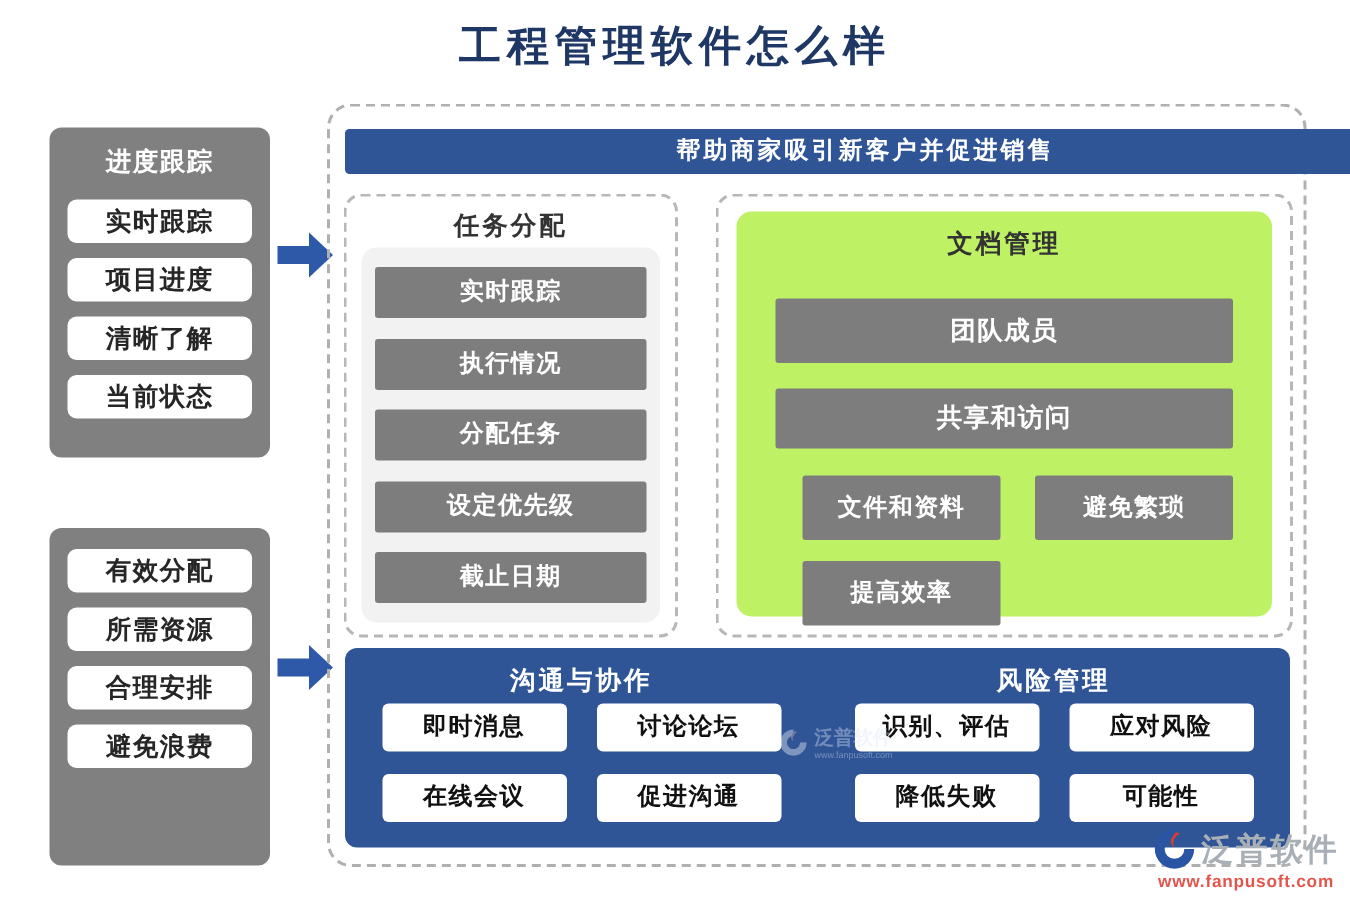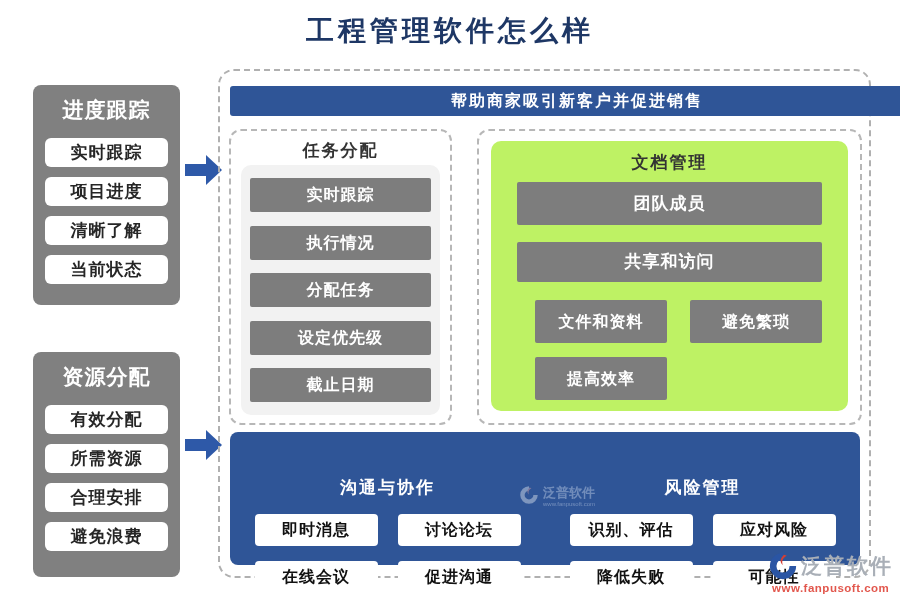--- a/index.html
+++ b/index.html
@@ -8,21 +8,21 @@
   .stage { position:relative; width:900px; height:600px; background:#ffffff; overflow:hidden; }
 
   
   .page-title { position:absolute; top:12px; left:0; width:100%; text-align:center;
     font-size:28px; font-weight:700; color:#1e3765; letter-spacing:4px; }
 
   
   .side-box { position:absolute; left:33px; width:147px; background:#808080; border-radius:8px; }
   .side-box.box1 { top:85px; height:220px; }
   .side-box.box2 { top:352px; height:225px; }
-  .side-header { margin-top:11px; text-align:center; color:#ffffff; font-size:21px; font-weight:700; letter-spacing:1px; }
+  .side-header { margin-top:11px; text-align:center; color:#ffffff; font-size:17px; font-weight:700; letter-spacing:1px; }
   .side-items { display:flex; flex-direction:column; gap:10px; margin-top:14px; padding:0 12px; }
   .side-item { background:#ffffff; border-radius:6px; height:29px; line-height:29px; text-align:center;
     font-size:17px; font-weight:700; color:#262626; letter-spacing:1px; }
 
   
   .arrow { position:absolute; left:185px; width:21px; height:12px; background:#2e59a8; }
   .arrow.a1 { top:164px; }
   .arrow.a2 { top:439px; }
   .arrow::after { content:""; position:absolute; left:21px; top:-9px; width:0; height:0;
     border-left:16px solid #2e59a8; border-top:15px solid transparent; border-bottom:15px solid transparent; }
@@ -43,32 +43,32 @@
   .task-panel .panel-title { margin-top:8px; }
 
   .task-body { position:absolute; left:10px; right:10px; top:34px; bottom:8px; background:#f2f2f2;
     border-radius:10px; display:flex; flex-direction:column; justify-content:space-between; padding:13px 9px; }
   .gray-btn { background:#7d7d7d; color:#ffffff; font-size:16px; font-weight:700; letter-spacing:1px;
     height:34px; line-height:34px; text-align:center; border-radius:2px; }
 
   .doc-body { position:absolute; left:12px; right:12px; top:10px; bottom:12px; background:#bef264;
     border-radius:10px; padding:8px 26px 0; }
   .doc-body .panel-title { height:28px; line-height:28px; }
-  .doc-btn-full { margin-top:5px; height:43px; line-height:43px; font-size:17px; }
+  .doc-btn-full { margin-top:22px; height:43px; line-height:43px; font-size:17px; }
   .doc-btn-full.second { margin-top:17px; height:40px; line-height:40px; }
   .doc-row { display:flex; justify-content:space-between; margin-top:18px;padding-left:18px; }
   .doc-row.second { margin-top:14px; }
   .doc-row .gray-btn { width:46%; height:43px; line-height:43px; }
 
   
   .bottom-panel { position:absolute; left:10px; top:361px; width:630px; height:133px;
     background:#2f5597; border-radius:8px; display:flex; }
   .bottom-half { width:50%; padding-top:10px; }
-  .half-title { text-align:center; color:#ffffff; font-size:17px; font-weight:700; letter-spacing:2px;margin-top:34px; }
-  .chip-row { display:flex; justify-content:center; gap:20px; margin-top:15px; }
+  .half-title { text-align:center; color:#ffffff; font-size:17px; font-weight:700; letter-spacing:2px; }
+  .chip-row { display:flex; justify-content:center; gap:20px; margin-top:4px; }
   .chip-row.second { margin-top:15px; }
   .white-btn { background:#ffffff; border-radius:4px; width:123px; height:32px; line-height:32px;
     text-align:center; font-size:16px; font-weight:700; color:#111111; letter-spacing:1px; }
 
   
   .wm-center { position:absolute; left:519px; top:483px; display:flex; align-items:center; gap:4px;
     opacity:0.38; pointer-events:none; }
   .wm-center .wm-txt { color:#dce6f5; font-size:13px; font-weight:700; line-height:13px; }
   .wm-center .wm-sub { color:#dce6f5; font-size:6px; display:block; }
 
@@ -88,21 +88,20 @@
     <div class="side-header">进度跟踪</div>
     <div class="side-items">
       <div class="side-item">实时跟踪</div>
       <div class="side-item">项目进度</div>
       <div class="side-item">清晰了解</div>
       <div class="side-item">当前状态</div>
     </div>
   </div>
 
   <div class="side-box box2">
-    <div class="side-header">资源分配</div>
     <div class="side-items">
       <div class="side-item">有效分配</div>
       <div class="side-item">所需资源</div>
       <div class="side-item">合理安排</div>
       <div class="side-item">避免浪费</div>
     </div>
   </div>
 
   <div class="arrow a1"></div>
   <div class="arrow a2"></div>

